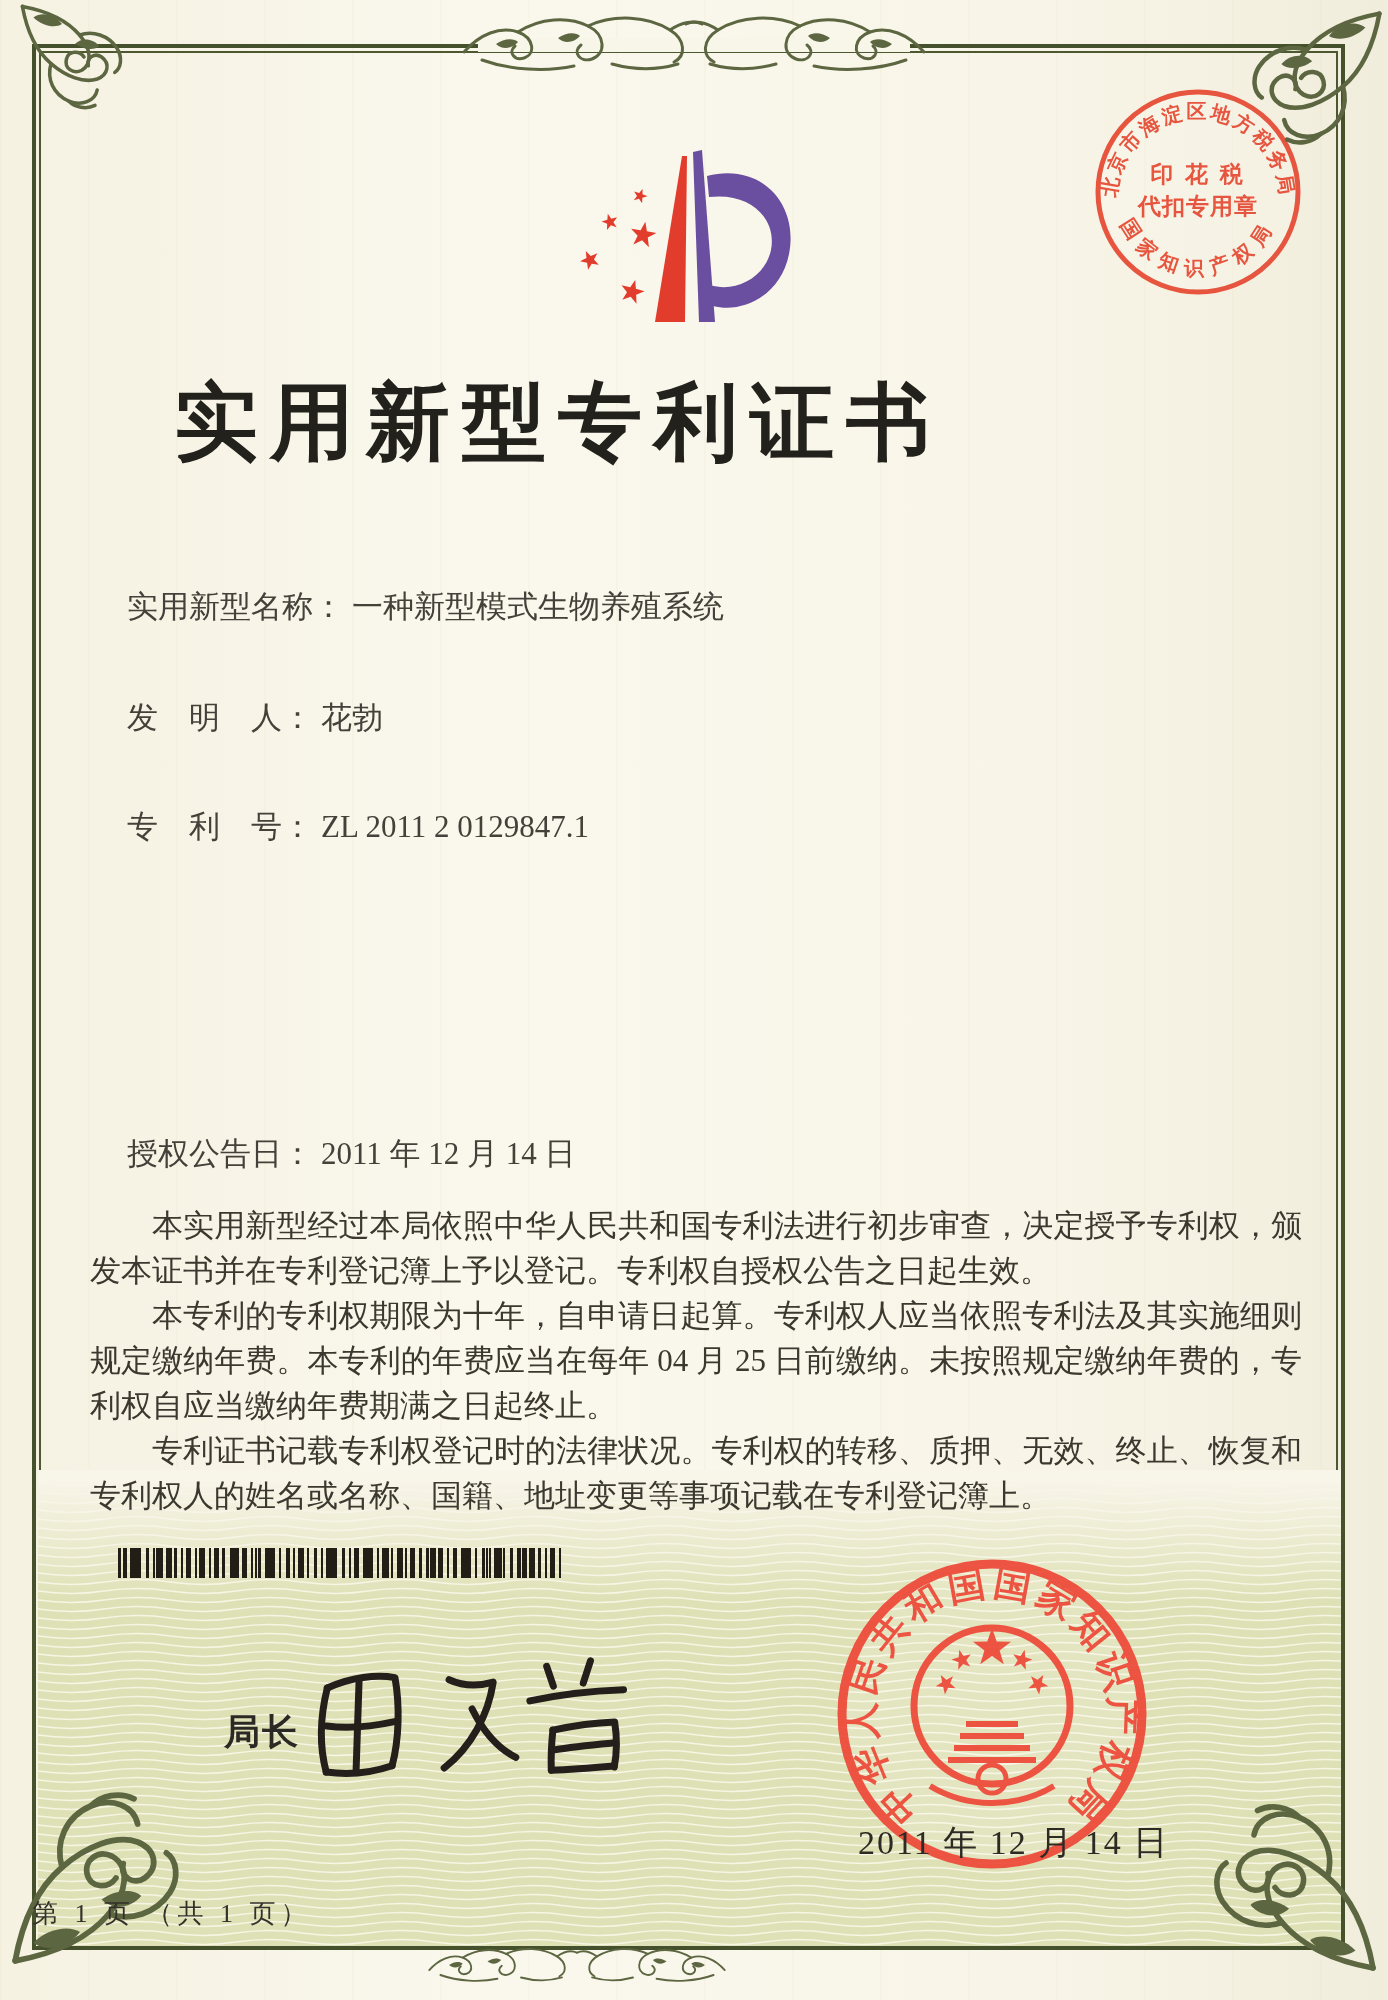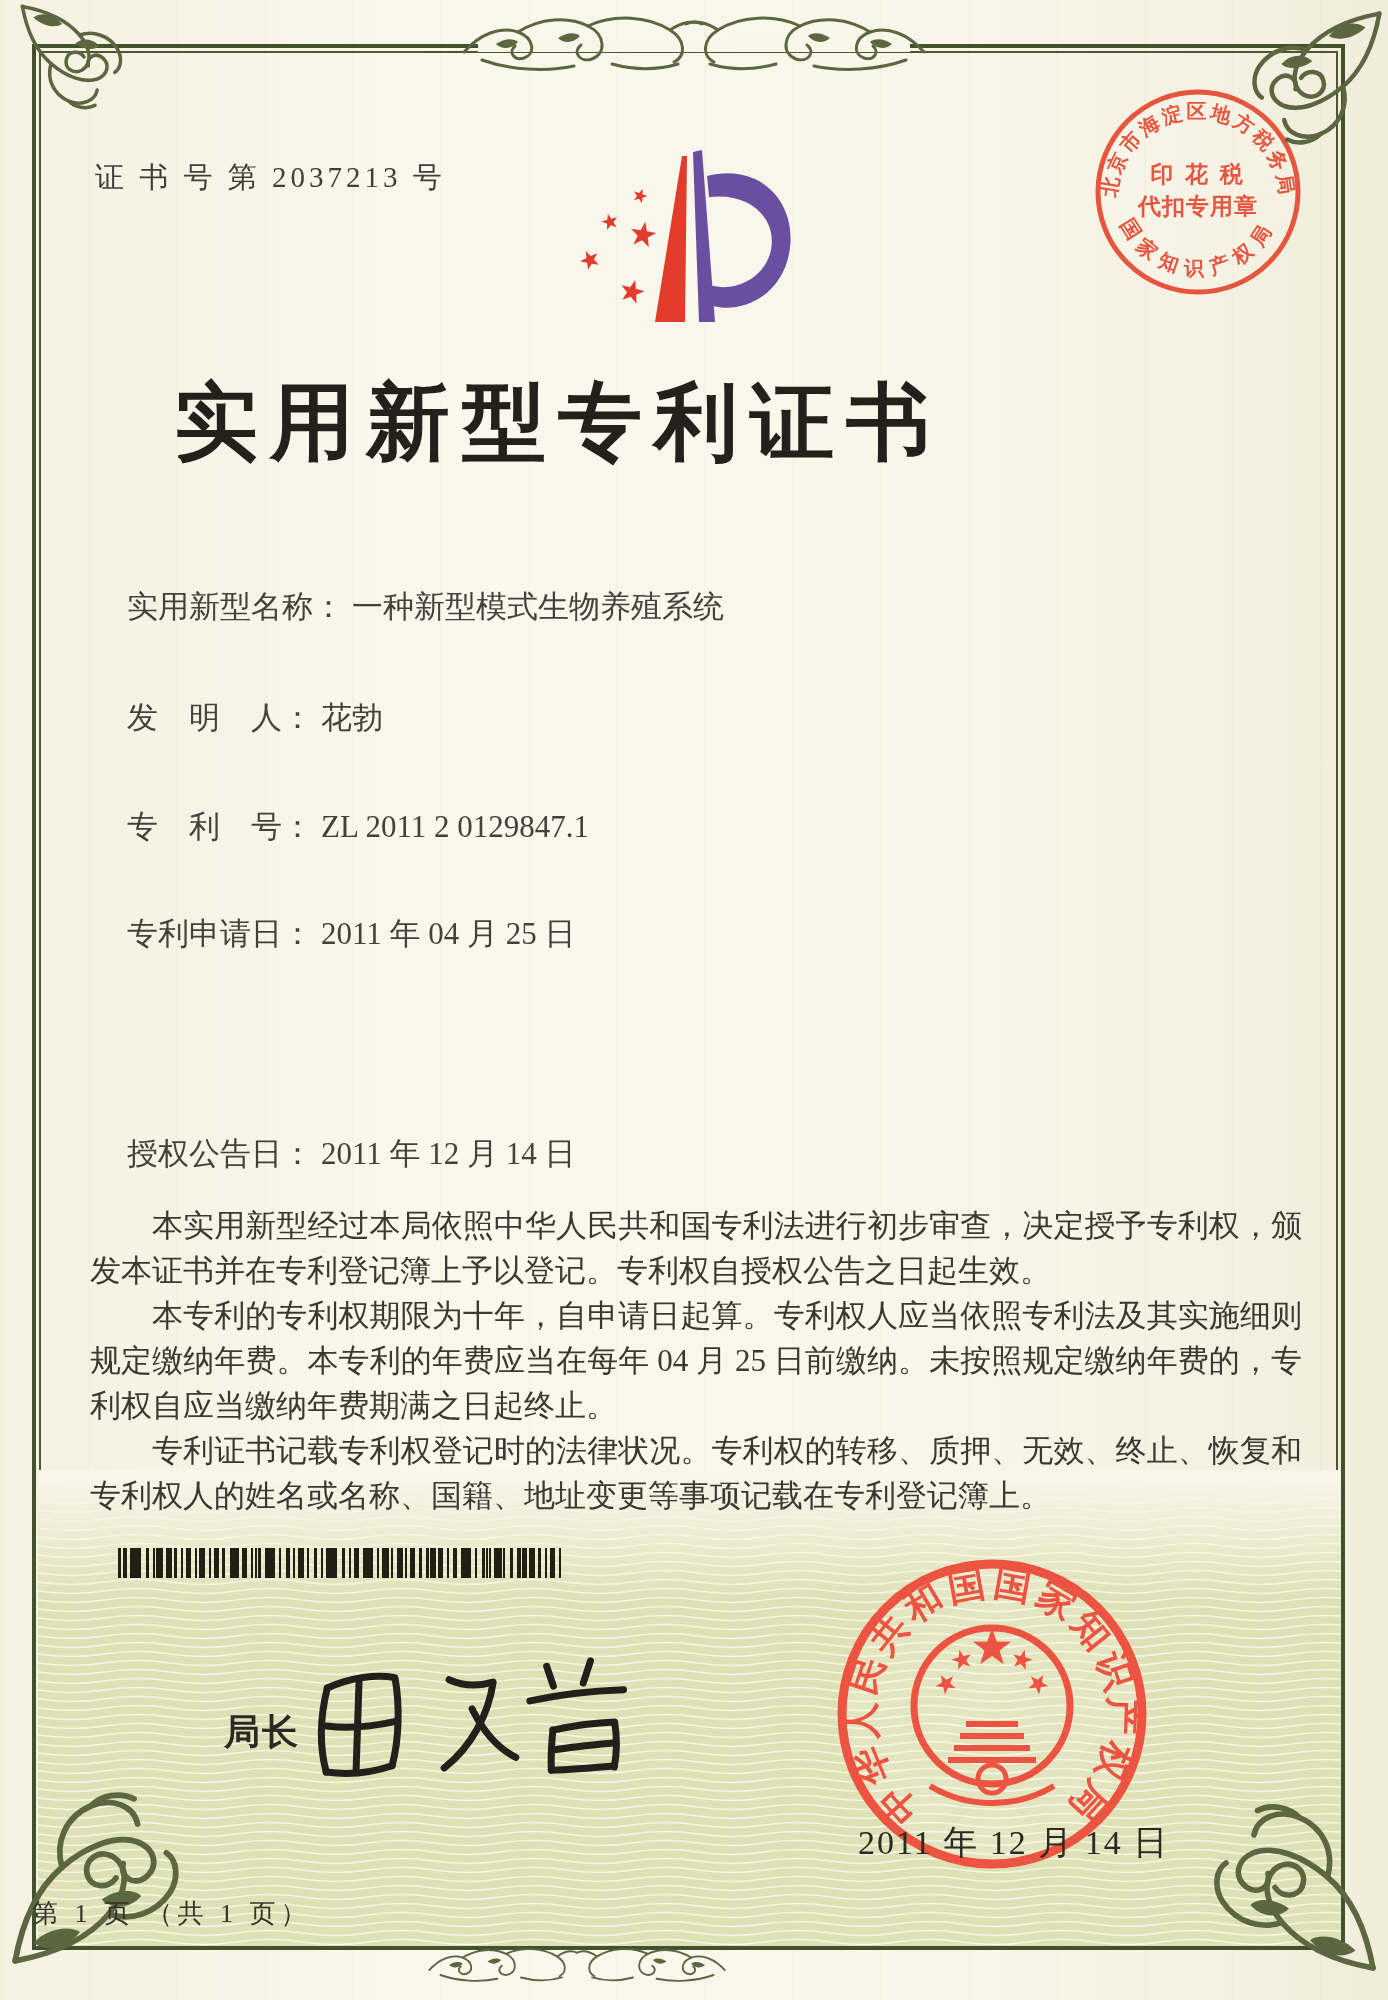--- a/index.html
+++ b/index.html
@@ -79,21 +79,20 @@
     <defs>
       <pattern id="gpat" width="132" height="9" patternUnits="userSpaceOnUse">
         <path d="M0 4 Q 33 9 66 4 T 132 4" fill="none" stroke="#f7f5e4" stroke-width="1.7"></path>
       </pattern>
     </defs>
     <rect width="1303" height="476" fill="#dee1b6"></rect>
     <rect width="1303" height="476" fill="url(#gpat)"></rect>
   </svg>
   <div class="guilloche-fade"></div>
 
-  <div class="cert-no">证 书 号 第 2037213 号</div>
 
   <svg class="logo" width="230" height="220" viewBox="0 0 230 220">
     <path d="M107 44 L112 44 L110 210 L80 210 Z" fill="#e23c2c"></path>
     <path d="M118 40 L127 38 L140 210 L124 210 Z" fill="#6a4ea0"></path>
     <path d="M132 64 C 186 50 224 92 214 142 C 206 183 168 202 138 194 L135 173 C 160 181 190 166 196 138 C 202 107 176 80 134 85 Z" fill="#6a4ea0"></path>
     <g fill="#e23c2c">
       <use href="#star5" transform="translate(65,84) scale(0.75) rotate(20)"></use>
       <use href="#star5" transform="translate(35,110) scale(0.85) rotate(-15)"></use>
       <use href="#star5" transform="translate(68,123) scale(1.35) rotate(10)"></use>
       <use href="#star5" transform="translate(15,148) scale(1.0) rotate(-25)"></use>
@@ -120,23 +119,20 @@
   <div class="title">实用新型专利证书</div>
 
   <div class="field" style="top:586px">
     <span>实用新型名称：</span><span class="value">一种新型模式生物养殖系统</span>
   </div>
   <div class="field" style="top:697px">
     <span>发　明　人：</span><span class="value">花勃</span>
   </div>
   <div class="field" style="top:806px">
     <span>专　利　号：</span><span class="value">ZL 2011 2 0129847.1</span>
-  </div>
-  <div class="field" style="top:913px">
-    <span>专利申请日：</span><span class="value">2011 年 04 月 25 日</span>
   </div>
   <div class="field" style="top:1133px">
     <span>授权公告日：</span><span class="value">2011 年 12 月 14 日</span>
   </div>
 
   <div class="bodytext">
     <p>本实用新型经过本局依照中华人民共和国专利法进行初步审查，决定授予专利权，颁发本证书并在专利登记簿上予以登记。专利权自授权公告之日起生效。</p>
     <p>本专利的专利权期限为十年，自申请日起算。专利权人应当依照专利法及其实施细则规定缴纳年费。本专利的年费应当在每年 04 月 25 日前缴纳。未按照规定缴纳年费的，专利权自应当缴纳年费期满之日起终止。</p>
     <p>专利证书记载专利权登记时的法律状况。专利权的转移、质押、无效、终止、恢复和专利权人的姓名或名称、国籍、地址变更等事项记载在专利登记簿上。</p>
   </div>

